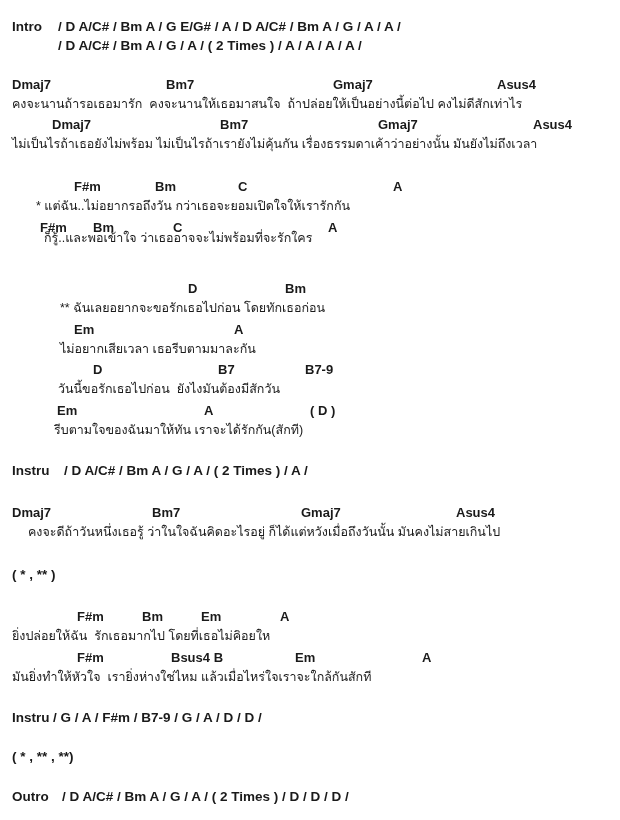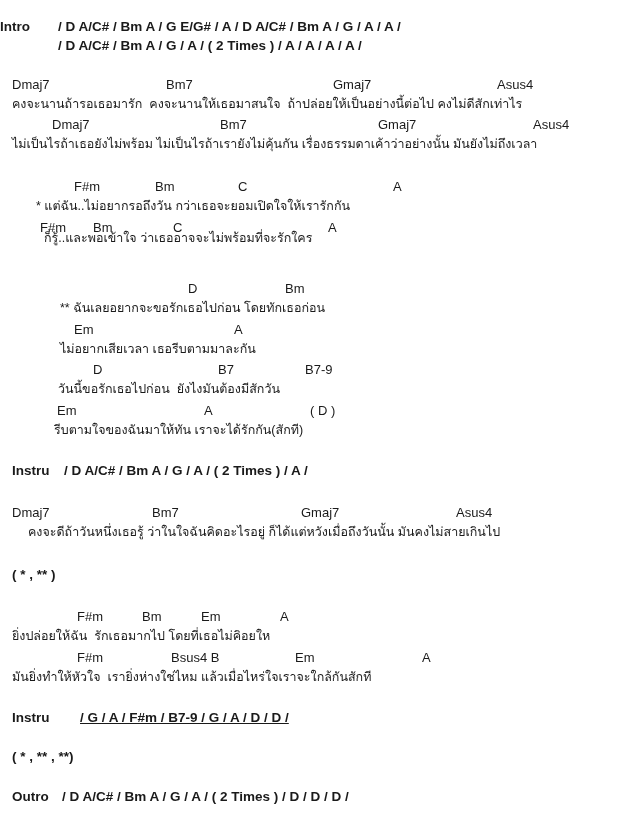--- a/index.html
+++ b/index.html
@@ -28,29 +28,29 @@
     }
     .lyric {
       font-family: Liberation Sans, sans-serif;
       font-size: 12.5px;
       font-weight: normal;
     }
     .c {
       position: absolute;
       white-space: pre;
       font-family: "Liberation Sans", "DejaVu Sans", sans-serif;
-      font-weight: normal;
+      font-weight: bold;
       font-size: 13px;
       line-height: 16px;
     }
   </style>
 </head>
 <body>
 
-<div class="line section" style="left:0; top:19px;">Intro</div>
+<div class="line section" style="left:12px; top:19px;">Intro</div>
 <div class="line section" style="left:58px; top:19px;">/ D A/C# / Bm A / G E/G# / A / D A/C# / Bm A / G / A / A /</div>
 <div class="line section" style="left:58px; top:38px;">/ D A/C# / Bm A / G / A / ( 2 Times ) / A / A / A / A /</div>
 
 <div class="c" style="left:12px; top:77px;">Dmaj7</div>
 <div class="c" style="left:166px; top:77px;">Bm7</div>
 <div class="c" style="left:333px; top:77px;">Gmaj7</div>
 <div class="c" style="left:497px; top:77px;">Asus4</div>
 <div class="line lyric" style="left:12px; top:96px;">คงจะนานถ้ารอเธอมารัก  คงจะนานให้เธอมาสนใจ  ถ้าปล่อยให้เป็นอย่างนี้ต่อไป คงไม่ดีสักเท่าไร</div>
 
 <div class="c" style="left:52px; top:117px;">Dmaj7</div>
@@ -106,18 +106,18 @@
 <div class="c" style="left:280px; top:609px;">A</div>
 <div class="line lyric" style="left:12px; top:628px;">ยิ่งปล่อยให้ฉัน  รักเธอมากไป โดยที่เธอไม่คิอยให</div>
 
 <div class="c" style="left:77px; top:650px;">F#m</div>
 <div class="c" style="left:171px; top:650px;">Bsus4 B</div>
 <div class="c" style="left:295px; top:650px;">Em</div>
 <div class="c" style="left:422px; top:650px;">A</div>
 <div class="line lyric" style="left:12px; top:669px;">มันยิ่งทำให้หัวใจ  เรายิ่งห่างใช่ไหม แล้วเมื่อไหร่ใจเราจะใกล้กันสักที</div>
 
 <div class="line section" style="left:12px; top:710px;">Instru</div>
-<div class="line section" style="left:80px; top:710px;text-decoration:underline;">/ G / A / F#m / B7-9 / G / A / D / D /</div>
+<div class="line section" style="left:53px; top:710px;">/ G / A / F#m / B7-9 / G / A / D / D /</div>
 
 <div class="line section" style="left:12px; top:749px;">( * , ** , **)</div>
 
 <div class="line section" style="left:12px; top:789px;">Outro</div>
 <div class="line section" style="left:62px; top:789px;">/ D A/C# / Bm A / G / A / ( 2 Times ) / D / D / D /</div>
 
 </body></html>

